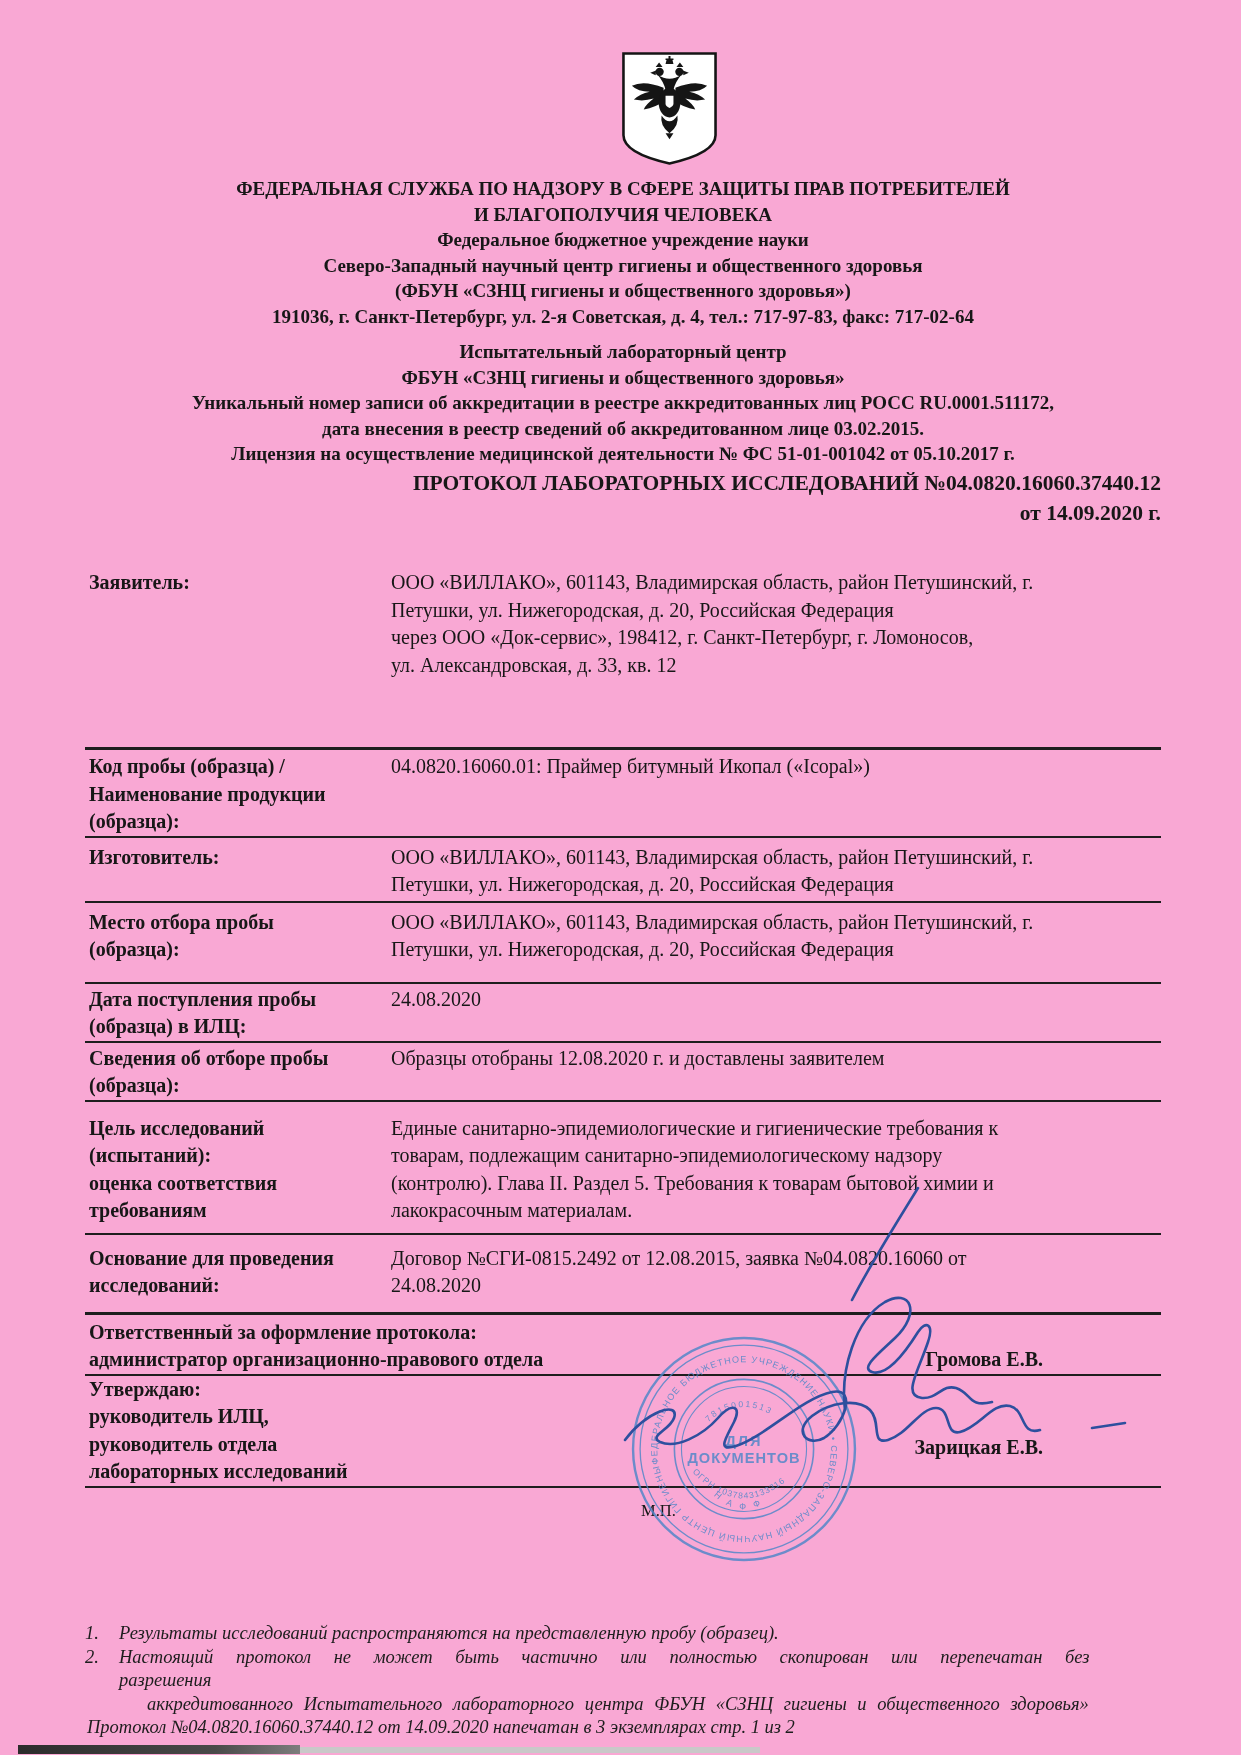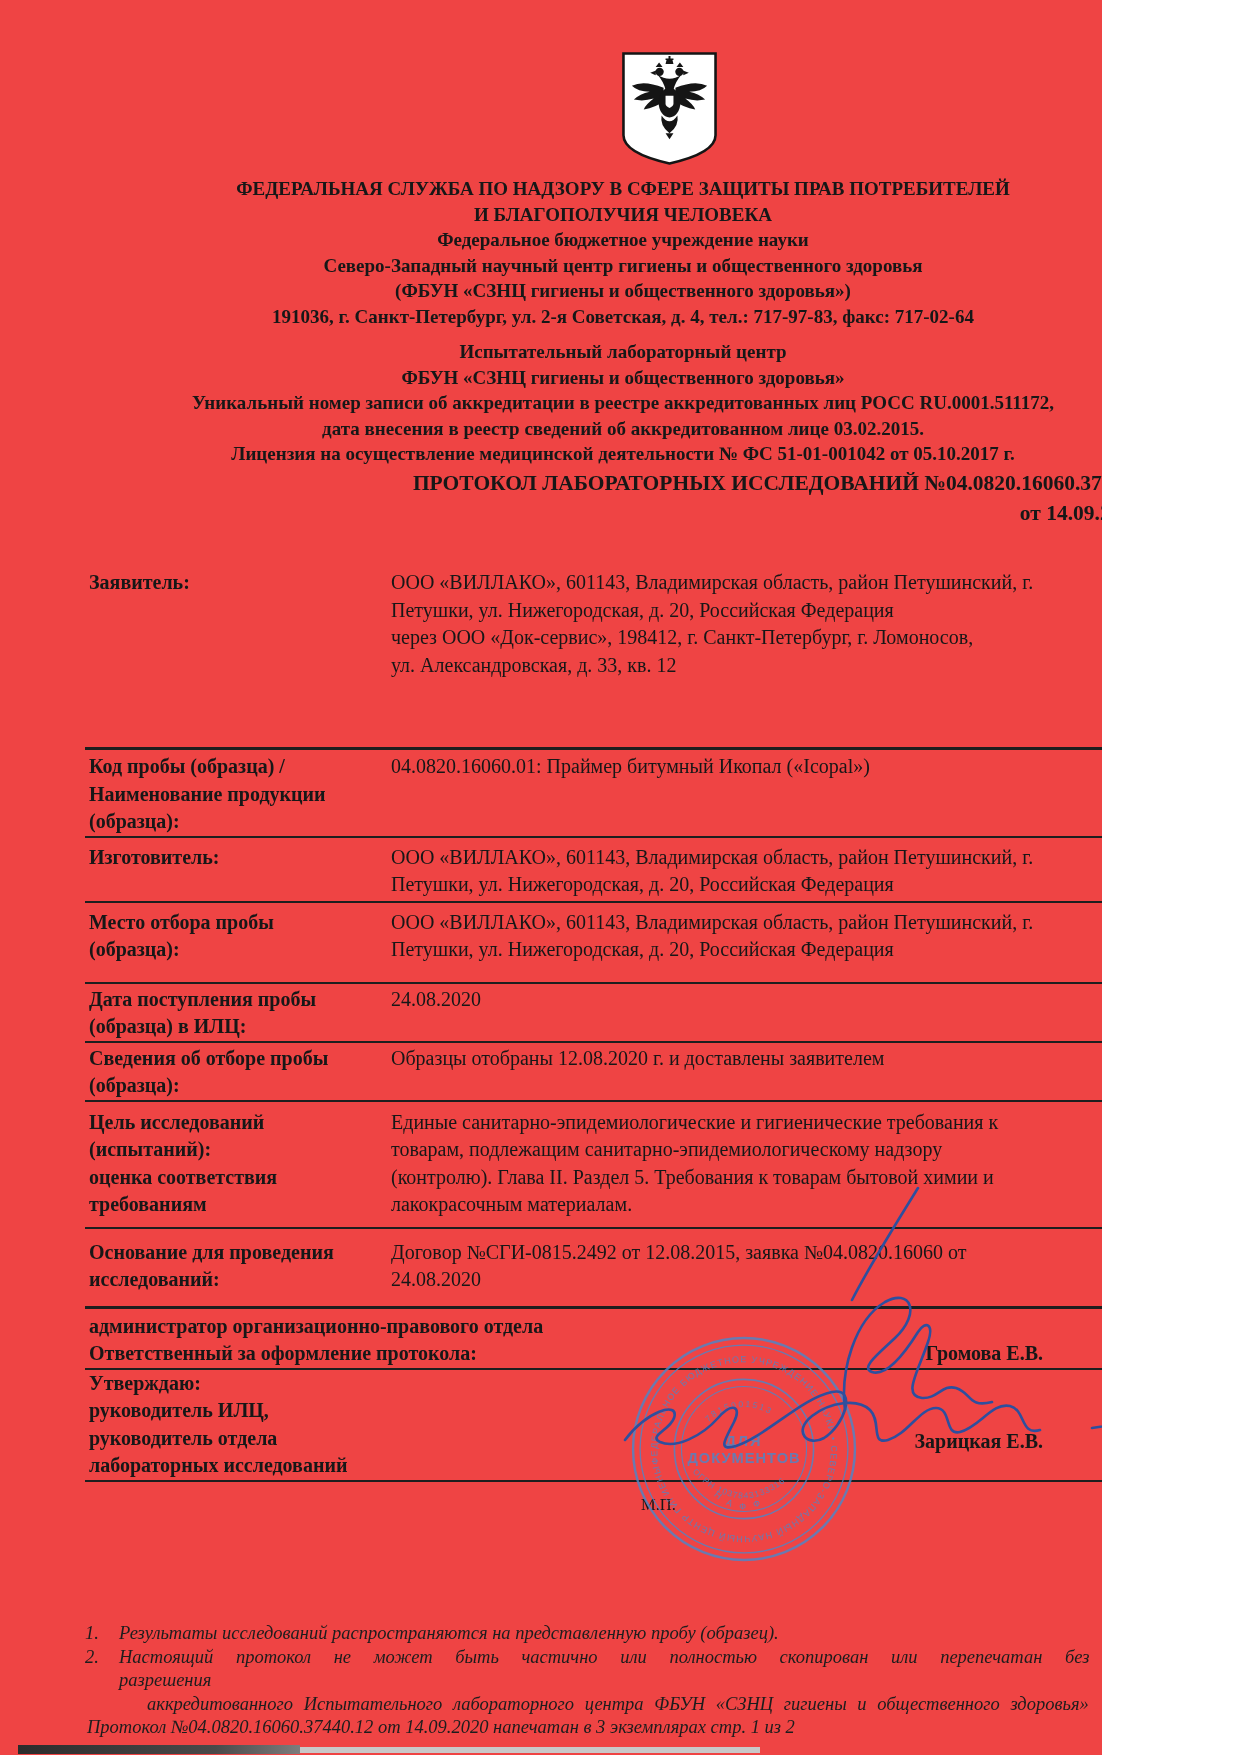--- a/index.html
+++ b/index.html
@@ -1,17 +1,17 @@
 <!DOCTYPE html>
 <html lang="ru" style="--stamp-blue: #4e86c8; --ink-blue: #2e4f9e;"><head>
 <meta charset="utf-8">
 <style>
   :root { --stamp-blue:#4e86c8; --ink-blue:#2e4f9e; }
   html,body { margin:0; padding:0; background:#ffffff; }
-  .page { position:relative; width:1102px; height:1755px; background:#ef4444;
+  .page { position:relative; width:1241px; height:1755px; background:#f9a8d4;
           font-family:"Liberation Serif", serif; color:#171717; overflow:hidden; }
 
   
   .crest { position:absolute; left:620px; top:50px; width:99px; height:117px; }
 
   
   .header { position:absolute; left:85px; top:176px; width:1076px; text-align:center;
             font-weight:bold; font-size:19px; line-height:25.5px; }
   .hline.hgap { margin-top:10px; }
 
@@ -22,21 +22,21 @@
   
   .fields { position:absolute; left:85px; top:532px; width:1076px;
             font-size:20px; line-height:27.5px; }
   .frow { display:flex; border-bottom:2.4px solid #1e1e1e; }
   .frow-0 { padding-top:4px; padding-bottom:68px; border-bottom-width:3px;margin-top:33px; }
   .frow-1 { padding-top:3px; padding-bottom:0; }
   .frow-2 { padding-top:6px; padding-bottom:2px; }
   .frow-3 { padding-top:6px; padding-bottom:18px; }
   .frow-4 { padding-top:2px; }
   .frow-5 { padding-top:2px; }
-  .frow-6 { padding-top:7px; padding-bottom:8px; }
+  .frow-6 { padding-top:13px; padding-bottom:8px; }
   .frow-7 { padding-top:10px; padding-bottom:12px; border-bottom-width:3px; }
   .flabel { width:306px; box-sizing:border-box; padding-left:4px;
             font-weight:bold; white-space:pre-line; flex:none; }
   .fvalue { flex:1; white-space:pre-line; }
 
   
   .sigrow { display:flex; justify-content:space-between; font-weight:bold;
             border-bottom:2.4px solid #1e1e1e; }
   .sig-a { padding-top:4px; align-items:flex-end; }
   .sig-b { align-items:flex-start; }
@@ -159,22 +159,22 @@
         <div class="frow frow-7">
           <div class="flabel">Основание для проведения
 исследований:</div>
           <div class="fvalue">Договор №СГИ-0815.2492 от 12.08.2015, заявка №04.0820.16060 от
 24.08.2020</div>
         </div>
       </div>
 
     <div class="sigrow sig-a">
       <div class="sigtext">
+        <div>Ответственный за оформление протокола:</div>
         <div>администратор организационно-правового отдела</div>
-        <div>Ответственный за оформление протокола:</div>
       </div>
       <div class="signame">Громова Е.В.</div>
     </div>
 
     <div class="sigrow sig-b">
       <div class="sigtext">
         <div>Утверждаю:</div>
         <div>руководитель ИЛЦ,</div>
         <div>руководитель отдела</div>
         <div>лабораторных исследований</div>

